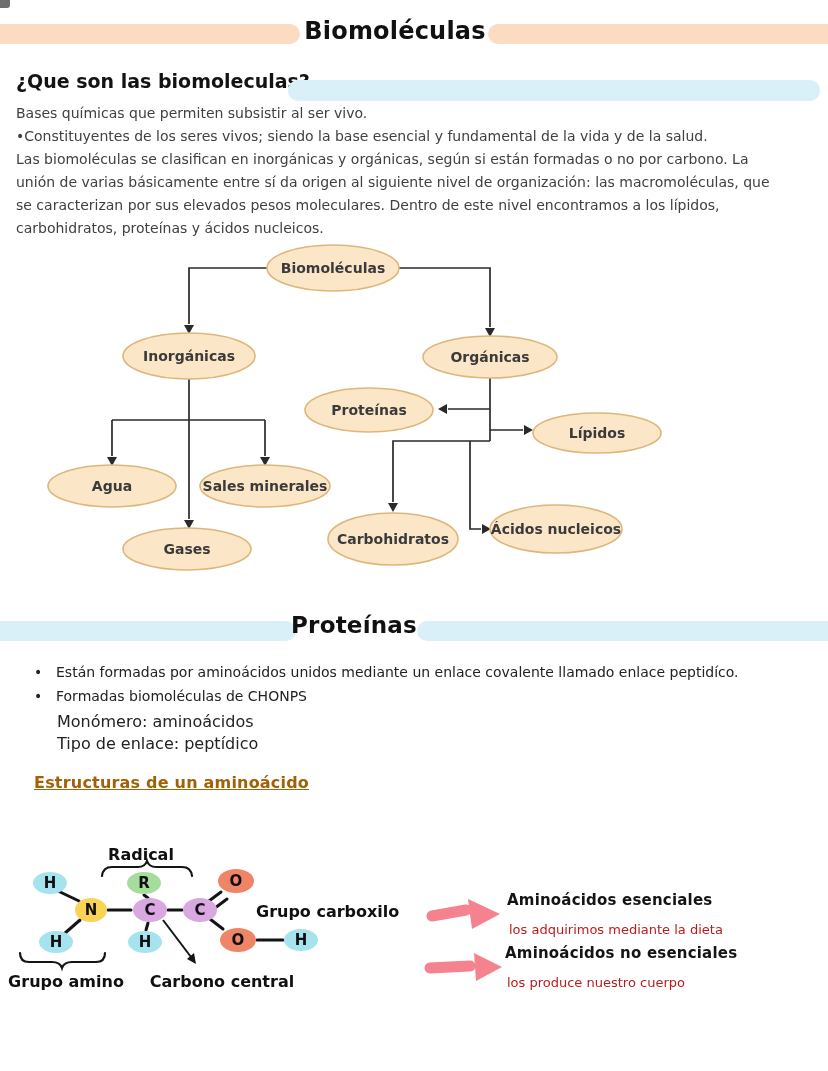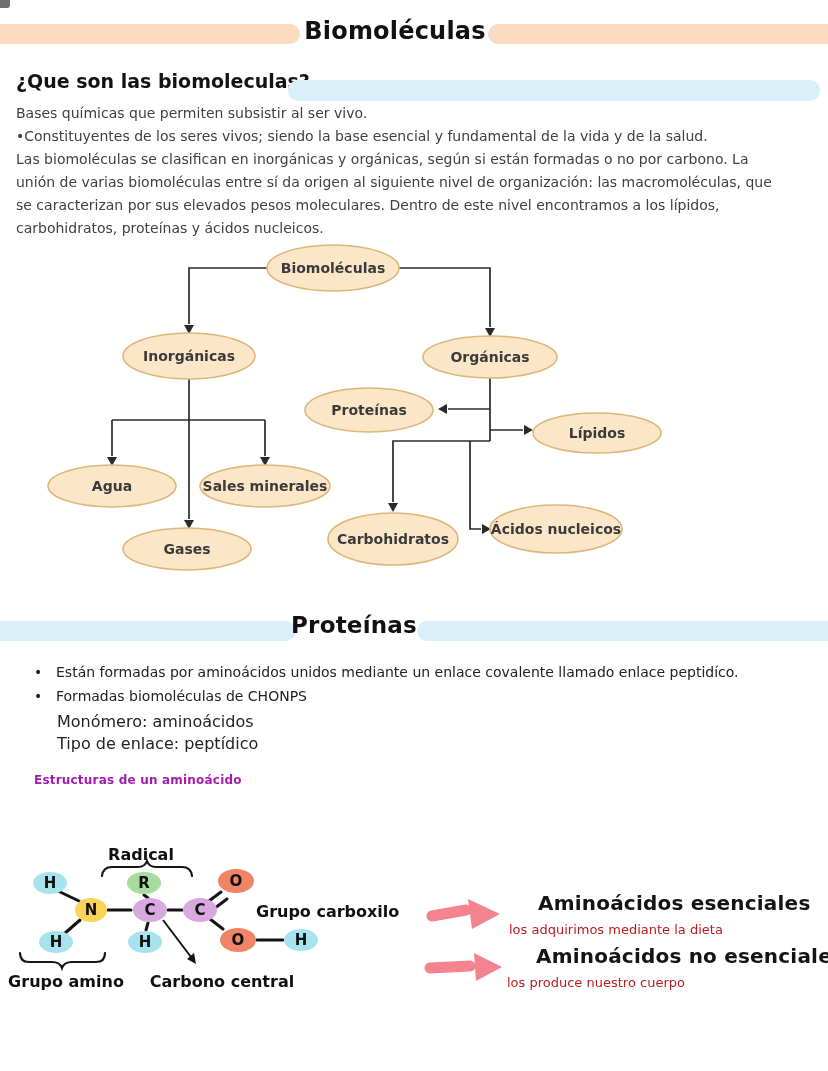--- a/index.html
+++ b/index.html
@@ -7,26 +7,26 @@
         font-family:"DejaVu Sans",sans-serif;color:#1e1e1e;}
   .abs{position:absolute;}
   .corner-mark{left:0;top:0;width:10px;height:8px;background:#555;opacity:.85;border-bottom-right-radius:3px;}
   .bar-peach{background:#fbdcc1;height:20px;}
   .bar-cyan{background:#d9f0f8;height:20px;}
   .round-r{border-radius:0 10px 10px 0;}
   .round-l{border-radius:10px 0 0 10px;}
   .round{border-radius:10px;}
   .doc-title{font-weight:bold;font-size:24px;color:#111;text-align:center;letter-spacing:.2px;}
   .h2{font-weight:bold;font-size:19px;color:#131313;}
-  .h3{font-weight:bold;font-size:12px;color:#a21caf;letter-spacing:.2px;}
+  .h3{font-weight:bold;font-size:16px;color:#a16207;letter-spacing:.2px;text-decoration:underline;}
   .body-line{white-space:nowrap;font-size:14px;line-height:23px;color:#404040;}
   .bullet-row{display:flex;line-height:24px;font-size:14px;color:#222;white-space:nowrap;}
   .bullet-dot{width:22px;text-align:left;}
   .mono-line{font-size:16px;line-height:22px;color:#222;white-space:nowrap;}
-  .aside-title{font-weight:bold;font-size:20px;color:#141414;white-space:nowrap;letter-spacing:.2px;margin-left:31px;}
+  .aside-title{font-weight:bold;font-size:15px;color:#141414;white-space:nowrap;letter-spacing:.2px;}
   .aside-desc{font-size:13px;color:#b91c1c;white-space:nowrap;}
   
   .node{stroke:#ddb67a;stroke-width:1.6;}
   .node-label{font-family:"DejaVu Sans",sans-serif;font-weight:bold;font-size:14px;fill:#3a3a3a;}
   .connector{stroke:#2a2a2a;stroke-width:1.7;fill:none;}
   .arrowhead{fill:#2a2a2a;stroke:none;}
   
   .bond{stroke:#141414;stroke-width:3;stroke-linecap:round;fill:none;}
   .brace{stroke:#141414;stroke-width:2.2;fill:none;stroke-linecap:round;}
   .atom-label{font-family:"DejaVu Sans",sans-serif;font-weight:bold;font-size:15px;fill:#101010;text-anchor:middle;}
@@ -46,21 +46,21 @@
   <div class="abs bar-peach round-r" style="left:0;top:24px;width:300px;"></div>
   <div class="abs bar-peach round-l" style="left:488px;top:24px;width:340px;"></div>
   <div class="abs doc-title" style="left:290px;top:17px;width:210px;">Biomoléculas</div>
 
   <div class="abs h2" style="left:16px;top:70px;">¿Que son las biomoleculas?</div>
   <div class="abs bar-cyan round" style="left:288px;top:80px;width:532px;height:21px;"></div>
   <div class="abs" style="left:16px;top:102px;">
     <div class="body-line">Bases químicas que permiten subsistir al ser vivo.</div>
     <div class="body-line">•Constituyentes de los seres  vivos;  siendo la base esencial y  fundamental de la vida y  de la salud.</div>
     <div class="body-line">Las biomoléculas se clasifican en inorgánicas y orgánicas, según si están formadas o no por carbono. La</div>
-    <div class="body-line">unión de varias biomoléculas entre sí da origen al siguiente nivel de organización: las macromoléculas, que</div>
+    <div class="body-line">unión de varias básicamente entre sí da origen al siguiente nivel de organización: las macromoléculas, que</div>
     <div class="body-line">se caracterizan por sus elevados pesos moleculares. Dentro de este nivel encontramos a los lípidos,</div>
     <div class="body-line">carbohidratos, proteínas y ácidos nucleicos.</div>
   </div>
 
   <svg class="abs" style="left:0;top:240px;" width="828" height="340" viewBox="0 0 828 340">
     <g>
       <path class="connector" d="M267 28 H189 V84"></path>
       <polygon class="arrowhead" points="184,85 194,85 189,94"></polygon>
       <path class="connector" d="M399 28 H490 V87"></path>
       <polygon class="arrowhead" points="485,88 495,88 490,97"></polygon>

